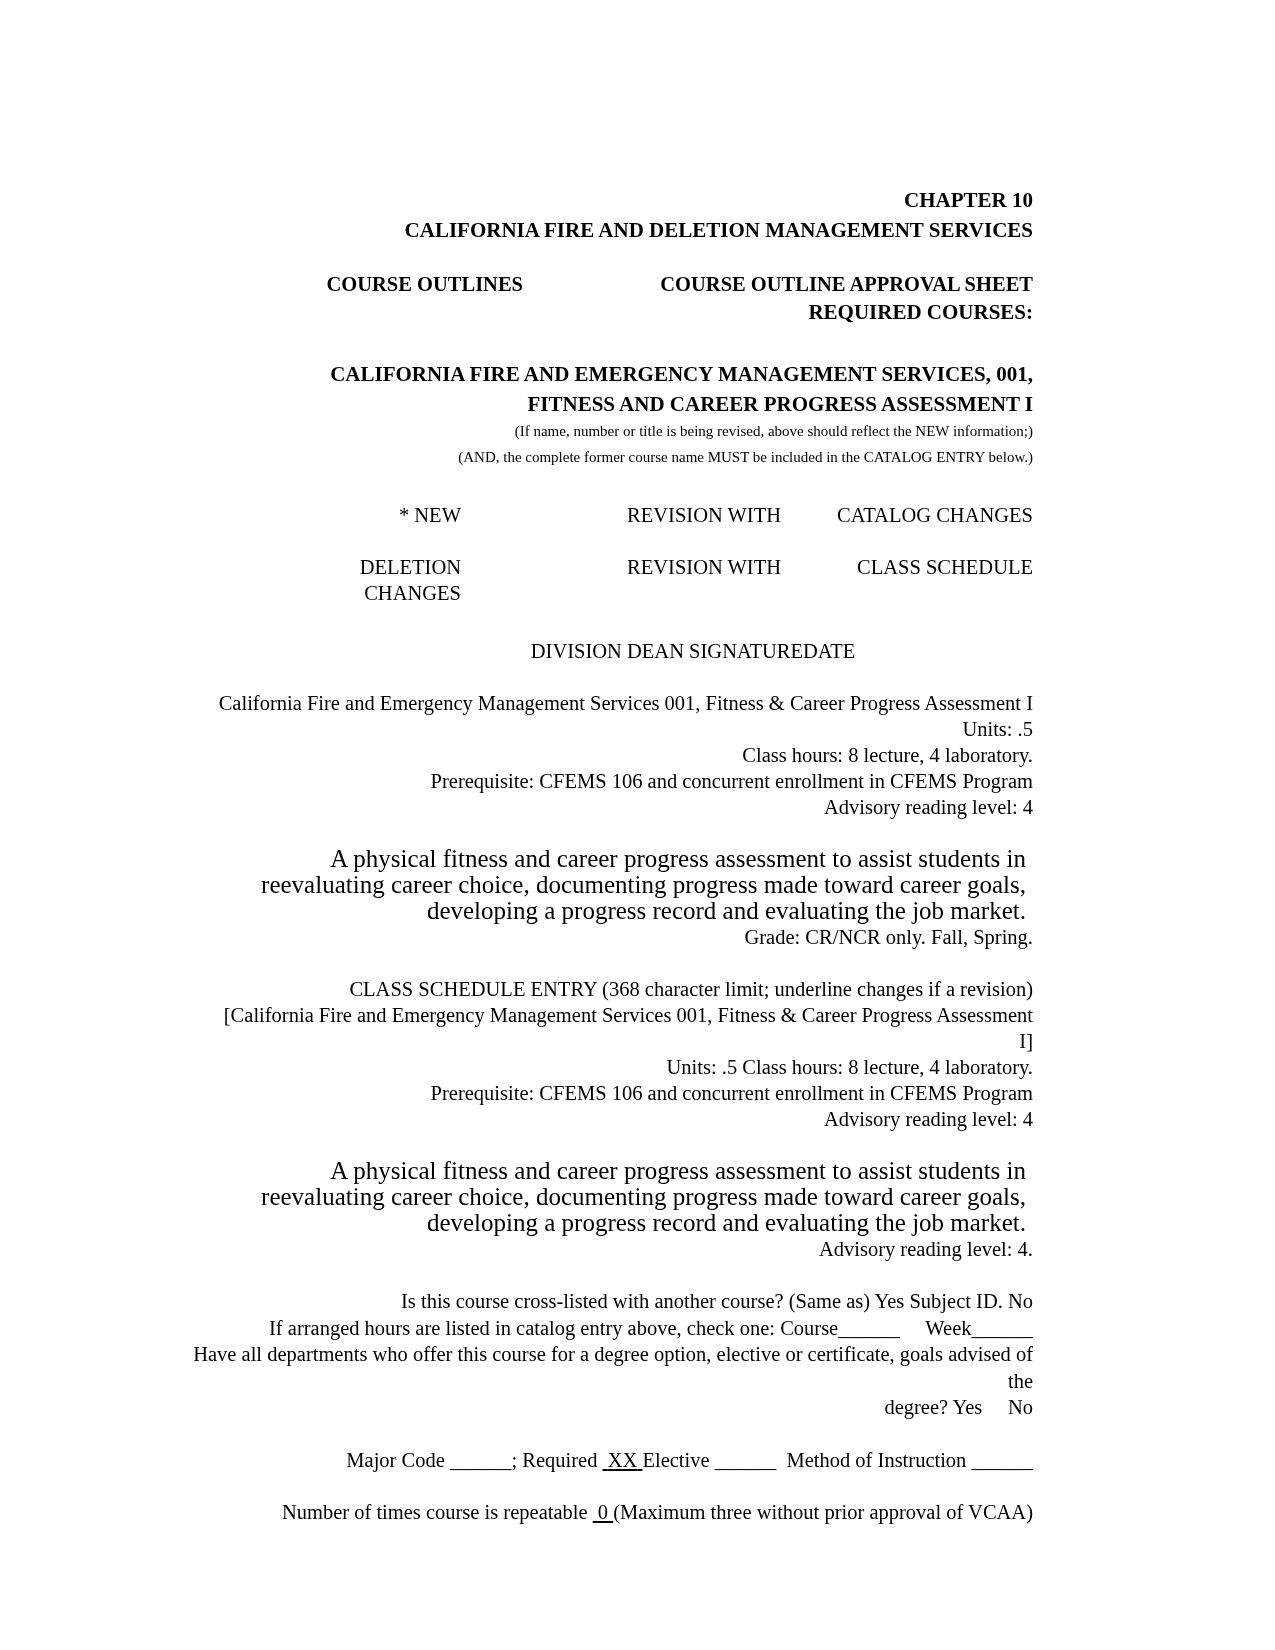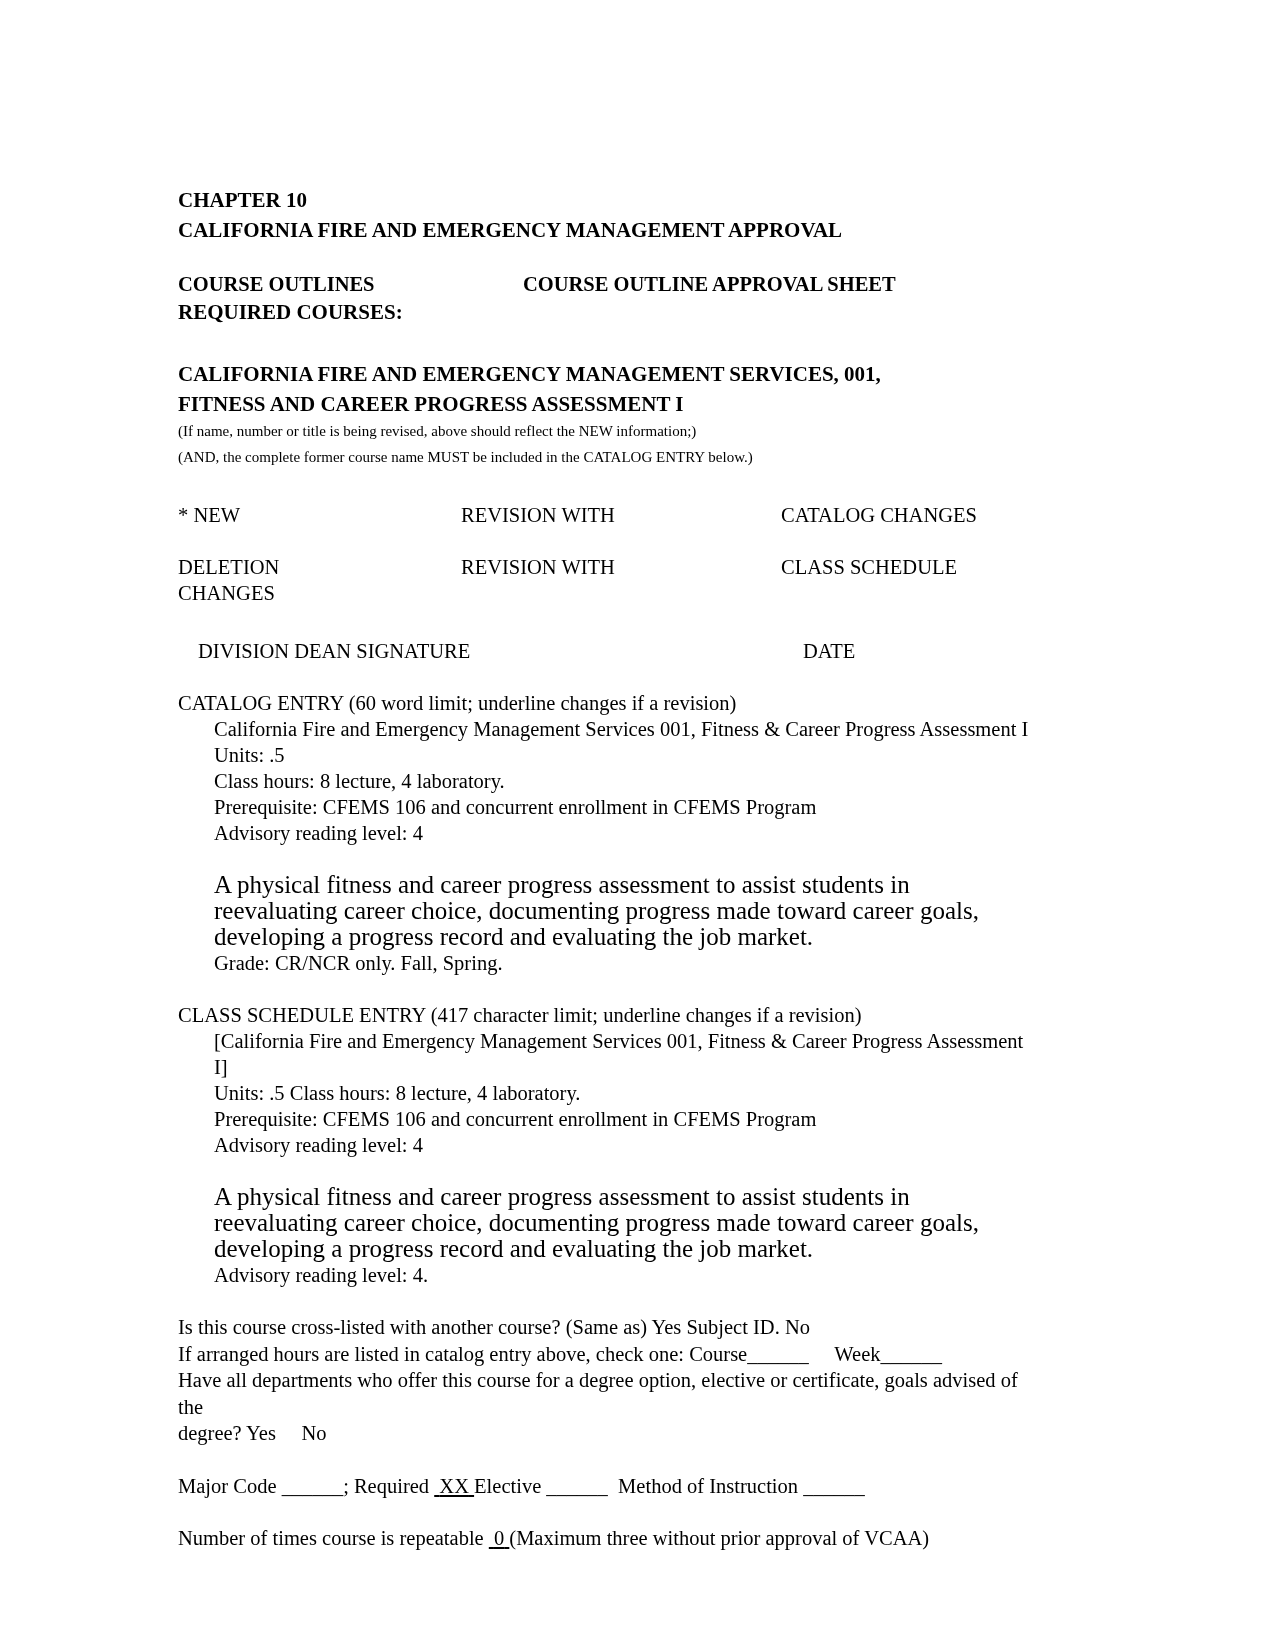--- a/index.html
+++ b/index.html
@@ -14,20 +14,21 @@
     color: #000000;
     -webkit-font-smoothing: antialiased;
   }
   .page {
     position: relative;
     width: 1275px;
     height: 1650px;
     box-sizing: border-box;
     padding: 185px 175px 0 178px;
     background: #ffffff;
+    text-align: right;
   }
   .doc {
     width: 855px;
     font-size: 20.5px;
     line-height: 25.8px;
   }
   .heading-block {
     font-weight: bold;
     font-size: 21px;
     line-height: 30px;
@@ -87,21 +88,21 @@
   .nowrap { white-space: pre; }
 </style>
 </head>
 <body>
 
 <div class="page">
   <div class="doc">
 
     <div class="heading-block">
       <div>CHAPTER 10</div>
-      <div>CALIFORNIA FIRE AND EMERGENCY MANAGEMENT APPROVAL</div>
+      <div>CALIFORNIA FIRE AND DELETION MANAGEMENT SERVICES</div>
     </div>
 
     <div class="spacer-md"></div>
 
     <div class="approval-row title-block">
       <div class="col-a" style="width:345px;flex:0 0 345px;">COURSE OUTLINES</div>
       <div class="col-c">COURSE OUTLINE APPROVAL SHEET</div>
     </div>
 
     <div class="heading-block">
@@ -138,33 +139,32 @@
 
     <div class="spacer-lg"></div>
 
     <div class="dean-row">
       <div class="dean-label">DIVISION DEAN SIGNATURE</div>
       <div>DATE</div>
     </div>
 
     <div class="spacer-md"></div>
 
-    <div class="entry-head">CATALOG ENTRY (60 word limit; underline changes if a revision)</div>
     <div class="indented">California Fire and Emergency Management Services 001, Fitness &amp; Career Progress Assessment I</div>
     <div class="indented">Units:  .5</div>
     <div class="indented">Class hours: 8 lecture, 4 laboratory.</div>
     <div class="indented">Prerequisite: CFEMS 106 and concurrent enrollment in CFEMS Program</div>
     <div class="indented">Advisory reading level: 4</div>
     <div class="blank-line"></div>
     <div class="para">A physical fitness and career progress assessment to assist students in reevaluating career choice, documenting  progress made toward career goals, developing a progress record and evaluating the job market.</div>
     <div class="indented">Grade: CR/NCR only.  Fall, Spring.</div>
 
     <div class="spacer-md"></div>
 
-    <div class="entry-head">CLASS SCHEDULE ENTRY (417 character limit; underline changes if a revision)</div>
+    <div class="entry-head">CLASS SCHEDULE ENTRY (368 character limit; underline changes if a revision)</div>
     <div class="indented">[California Fire and Emergency Management Services 001, Fitness &amp; Career Progress Assessment I]</div>
     <div class="indented">Units:  .5  Class hours: 8 lecture, 4 laboratory.</div>
     <div class="indented">Prerequisite: CFEMS 106 and concurrent enrollment in CFEMS  Program</div>
     <div class="indented">Advisory reading level: 4</div>
     <div class="blank-line"></div>
     <div class="para">A physical fitness and career progress assessment to assist students in reevaluating career choice, documenting progress made toward career goals, developing a progress record and evaluating the job market.</div>
     <div class="indented">Advisory reading level: 4.</div>
 
     <div class="spacer-md"></div>
 

